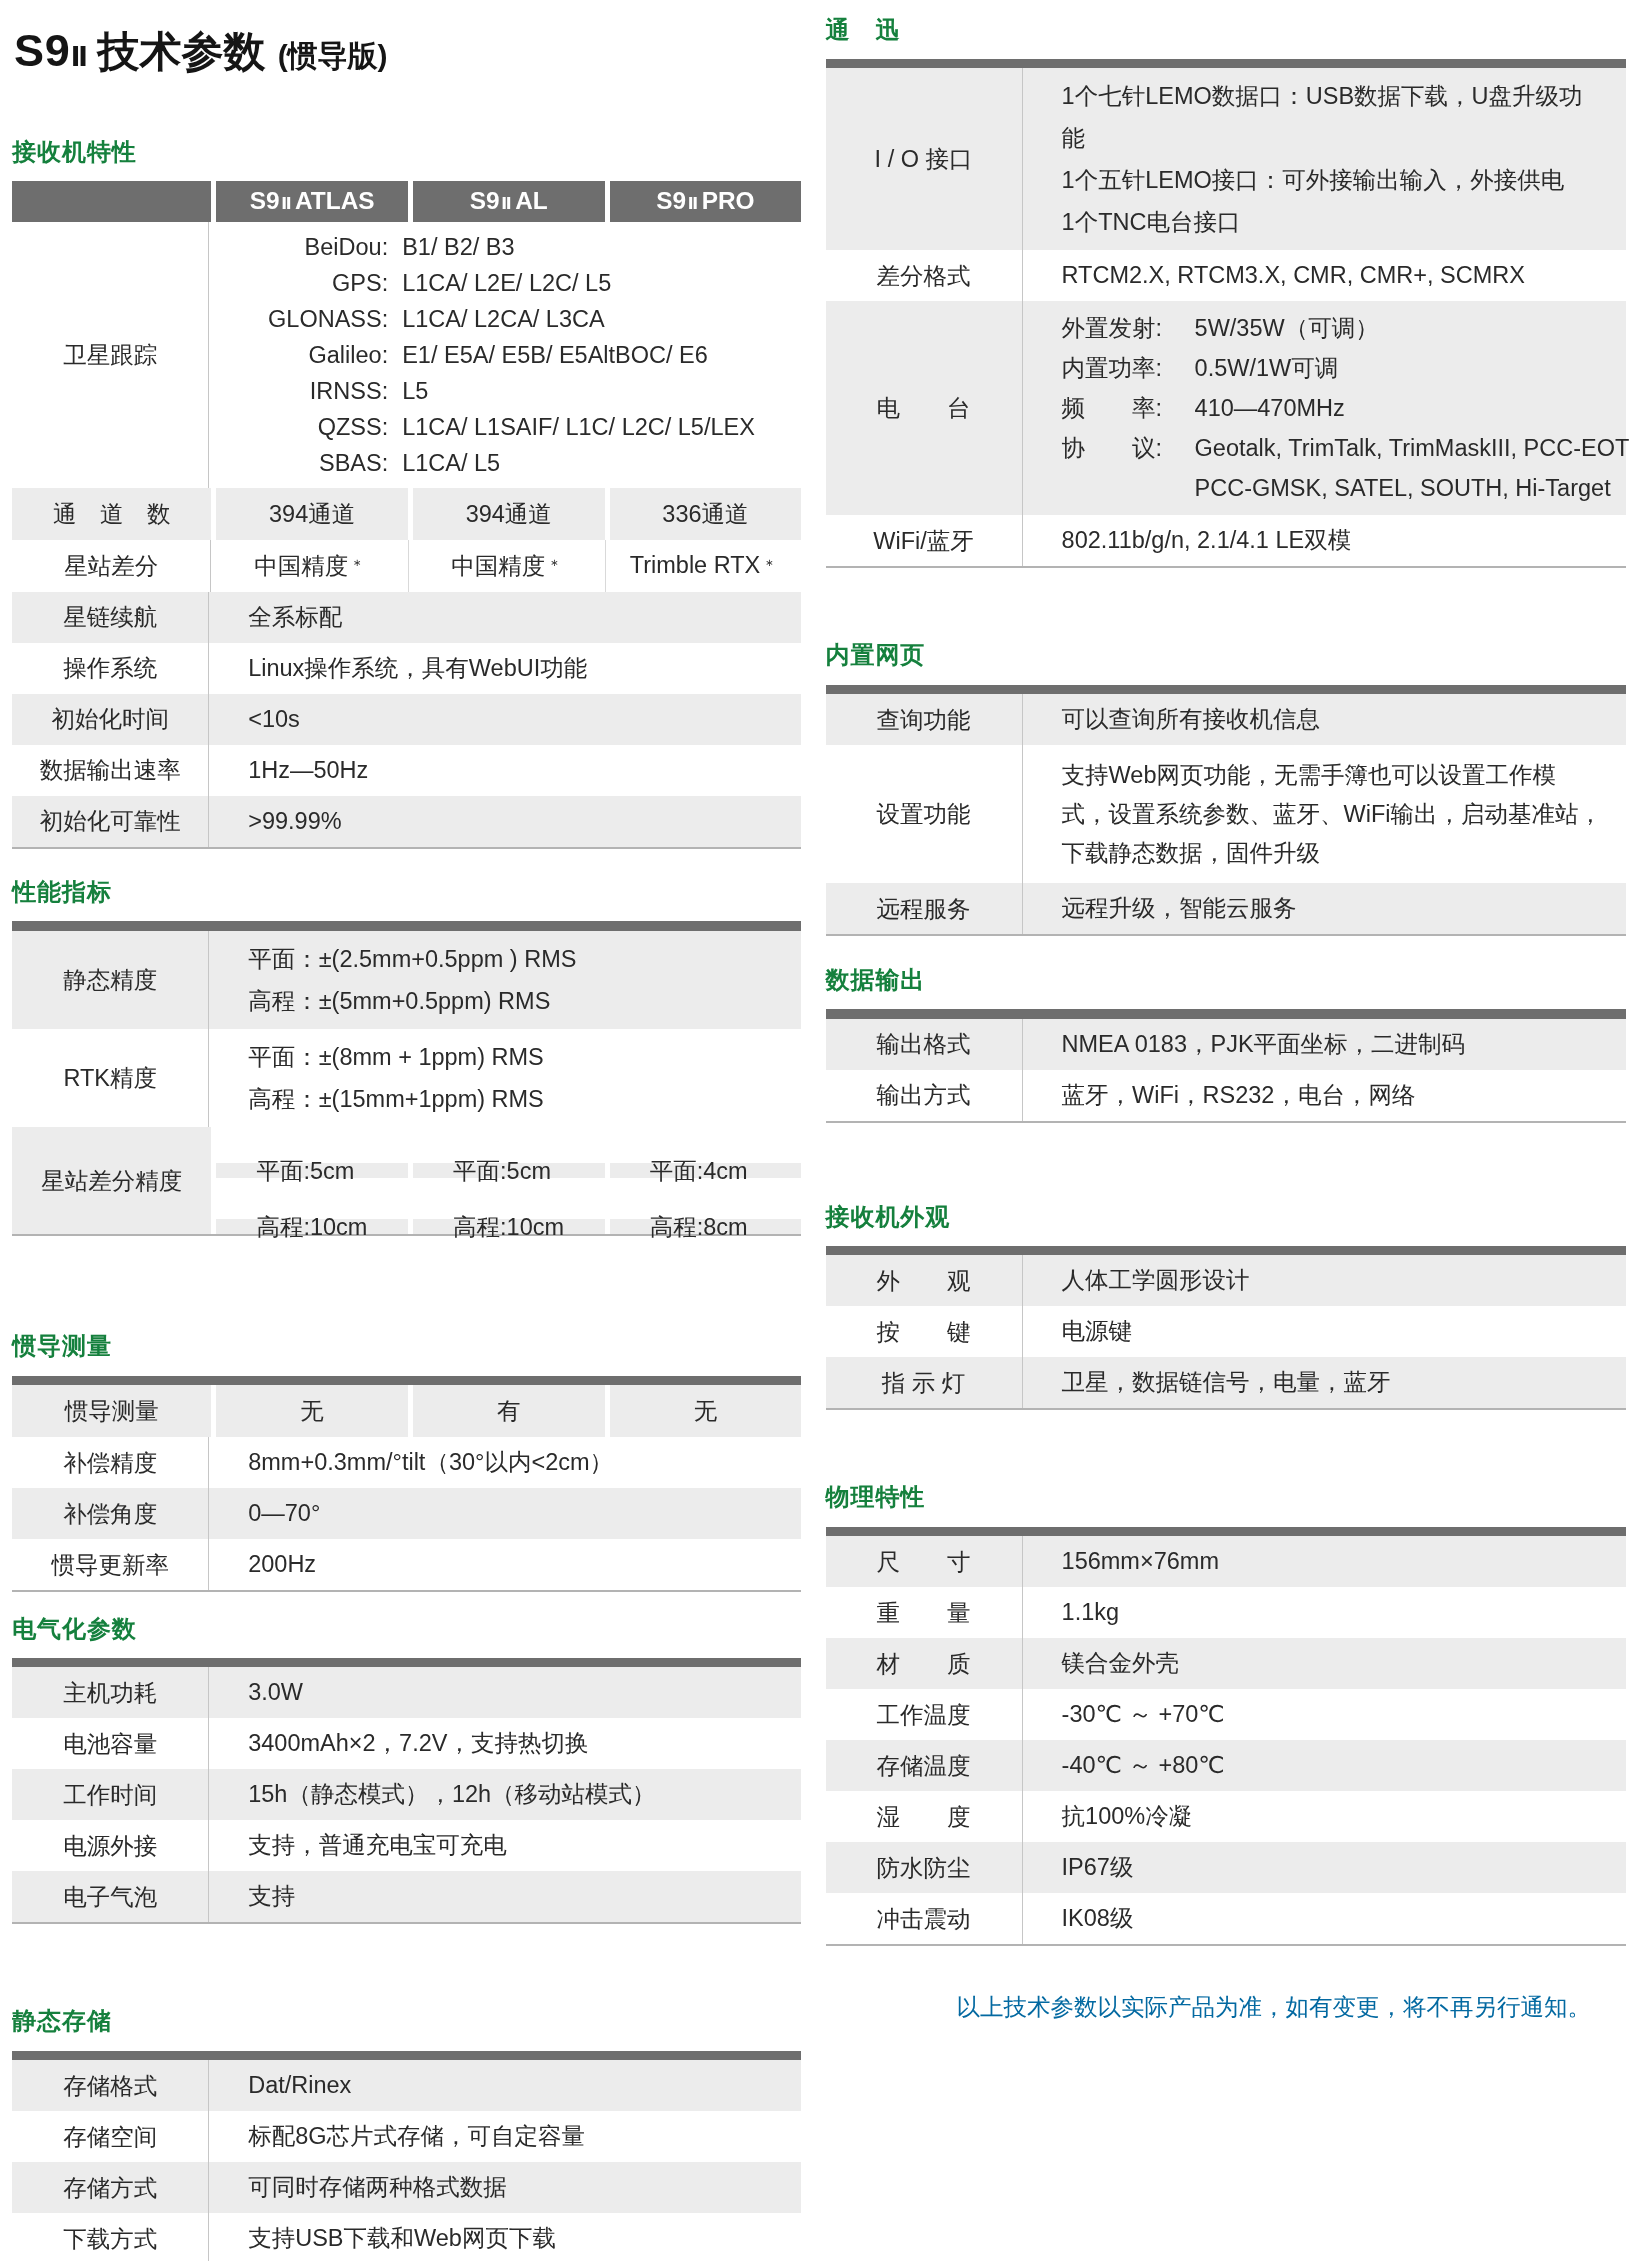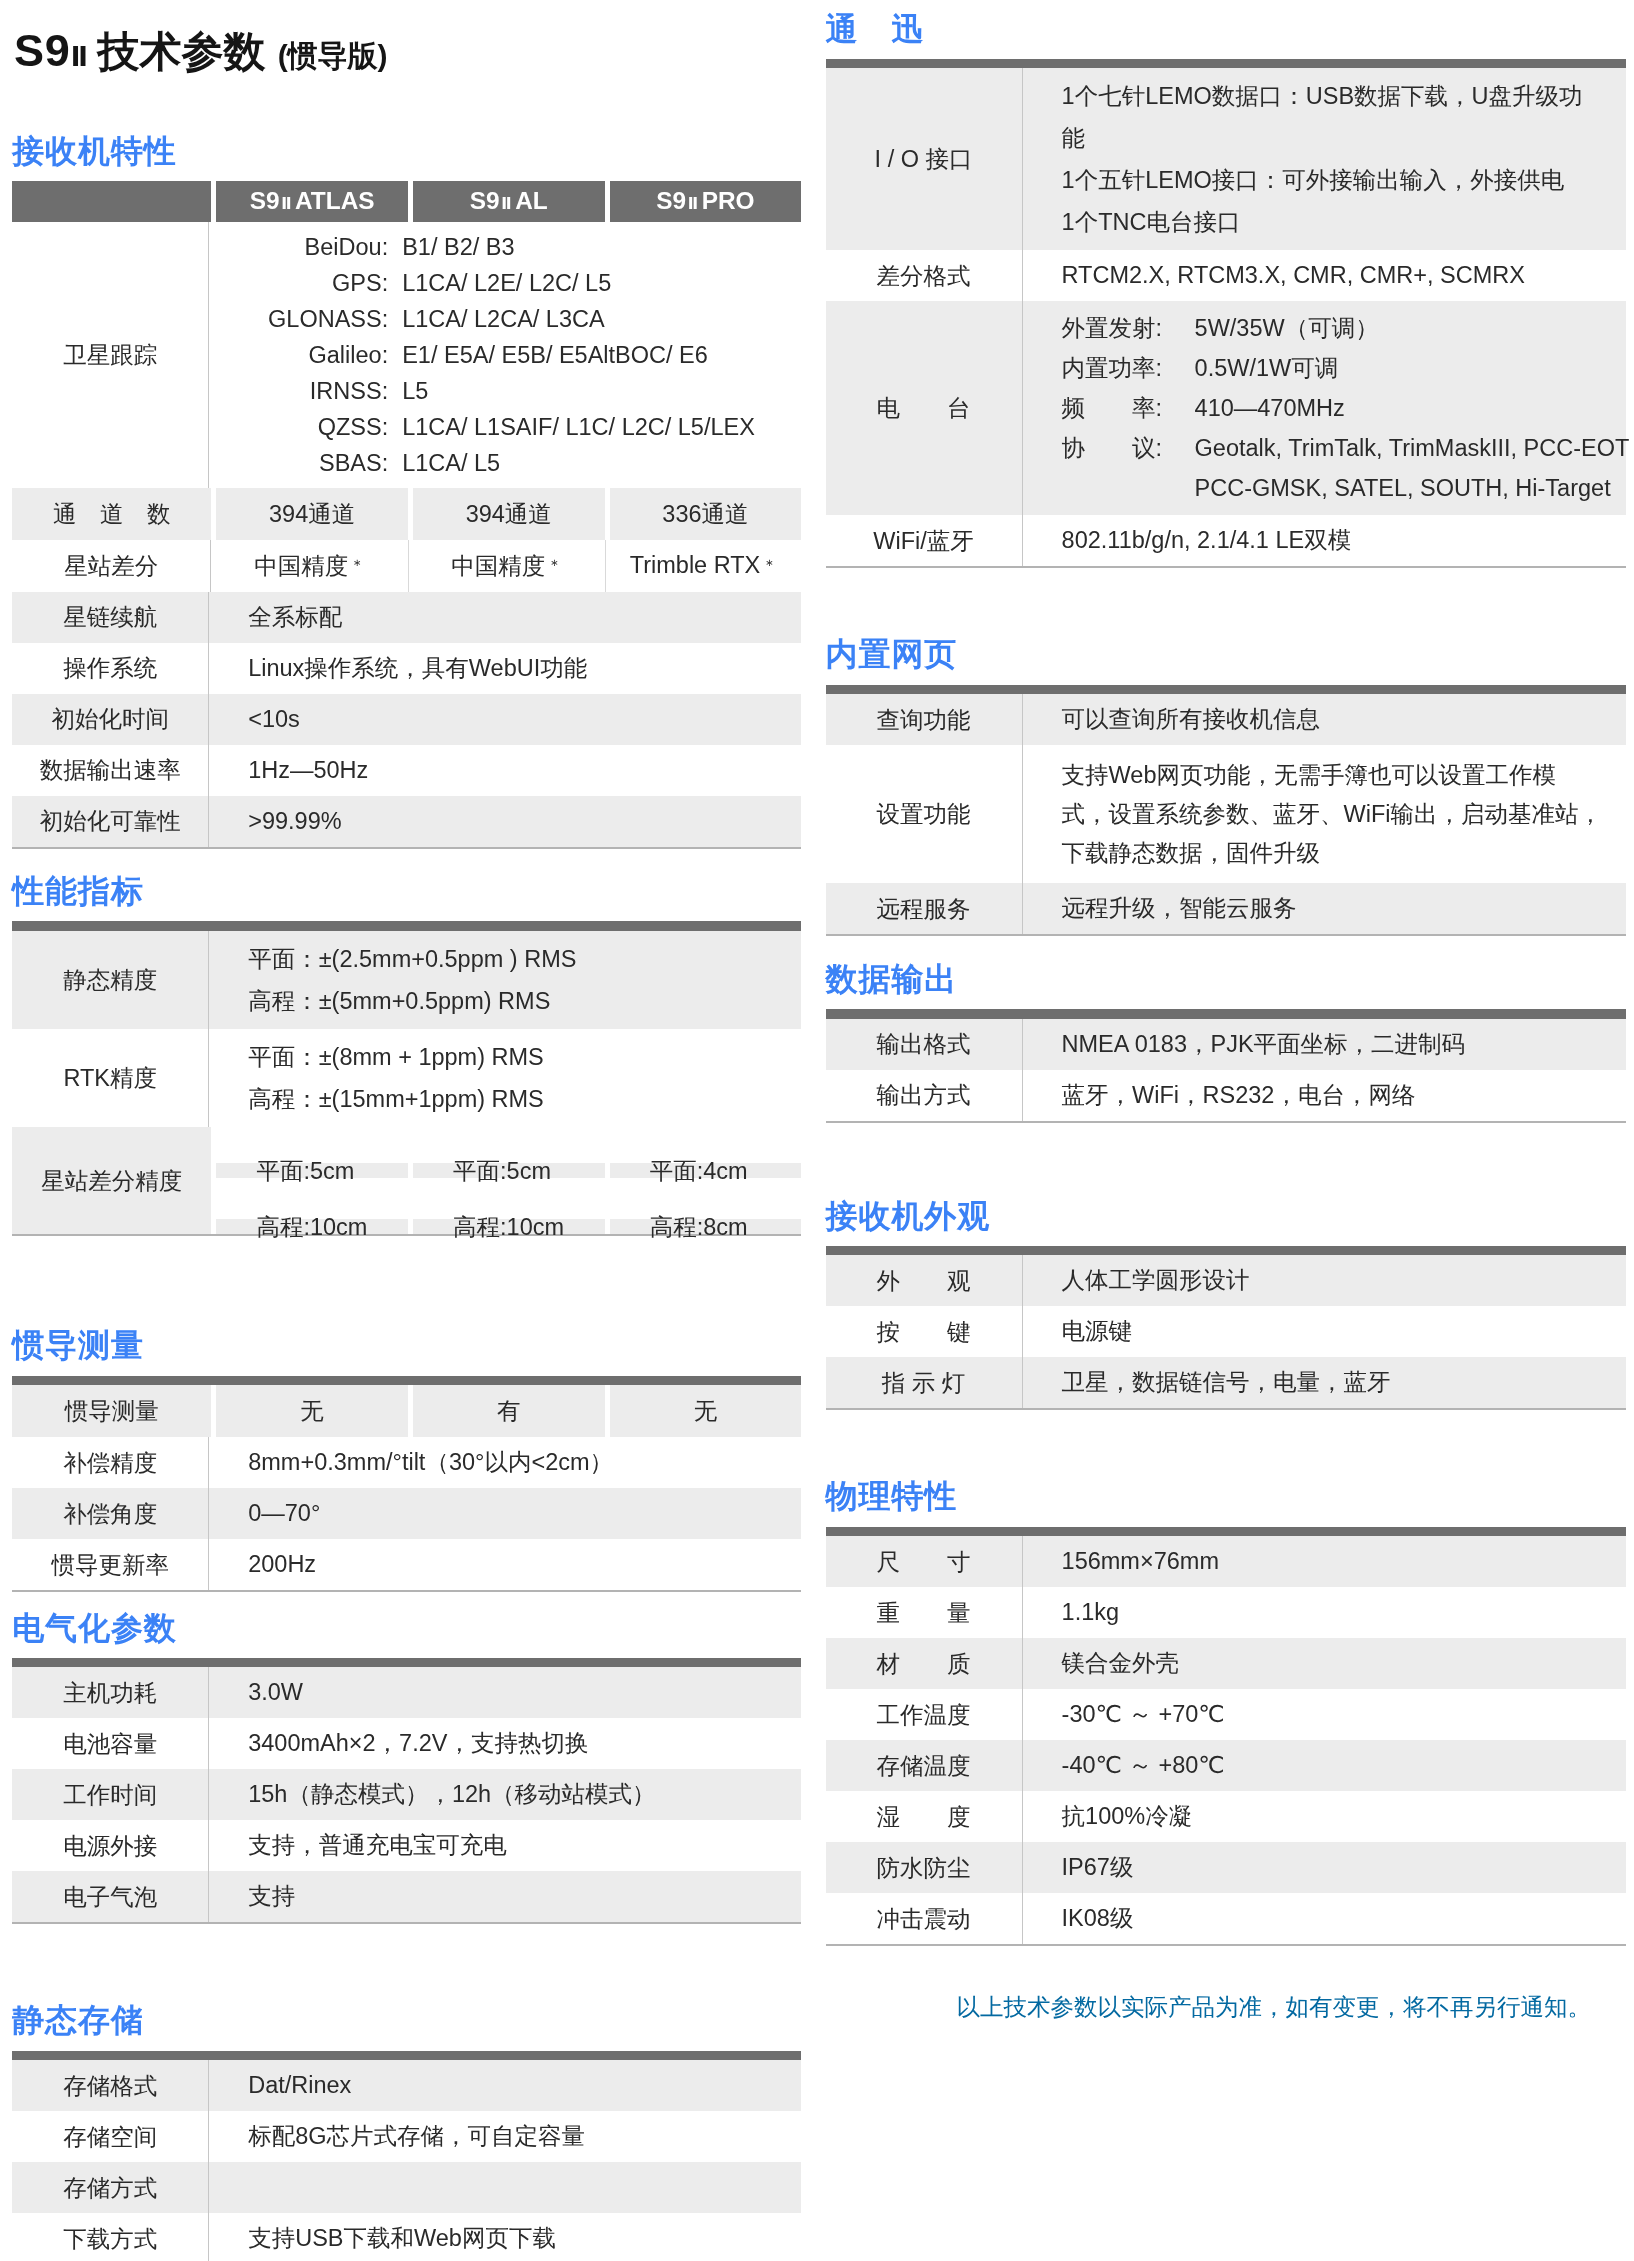--- a/index.html
+++ b/index.html
@@ -13,21 +13,21 @@
   .col-right{width:800px;flex:0 0 800px;}
 
   
   .title{margin:14px 0 0 1.7px;font-weight:bold;color:#151515;line-height:51px;white-space:nowrap;}
   .title .big{font-size:45px;letter-spacing:0.9px;}
   .title .sub{font-size:26px;font-weight:bold;}
   .title .main{font-size:42px;margin-left:8.7px;}
   .title .note{font-size:30px;margin-left:12.2px;}
 
   
-  .heading{font-size:32px;font-weight:bold;color:#3b82f6;line-height:37px;letter-spacing:0.9px;}
+  .heading{font-size:24px;font-weight:bold;color:#15803d;line-height:37px;letter-spacing:0.9px;}
   .rule{height:9.6px;background:var(--bar,#6e6e6e);margin-top:11.3px;}
 
   
   .hdr-row{display:grid;grid-template-columns:199px 1fr 1fr 1fr;column-gap:5.2px;height:41px;margin-top:11.3px;}
   .hdr-cell{background:var(--hdr,#6e6e6e);color:#fff;font-weight:bold;display:flex;align-items:center;justify-content:center;font-size:24.4px;}
   .hdr-cell .msub{font-size:15.7px;margin:5.2px 3.5px 0 1.7px;font-weight:bold;}
 
   .tbl{border-bottom:2.6px solid #b3b3b3;}
 
   
@@ -268,20 +268,21 @@
             <div class="row g">
               <div class="lbl">存储格式</div>
               <div class="val">Dat/Rinex</div>
             </div>
             <div class="row">
               <div class="lbl">存储空间</div>
               <div class="val">标配8G芯片式存储，可自定容量</div>
             </div>
             <div class="row g">
               <div class="lbl">存储方式</div>
+              <div class="val">可同时存储两种格式数据</div>
             </div>
             <div class="row">
               <div class="lbl">下载方式</div>
               <div class="val">支持USB下载和Web网页下载</div>
             </div>
           </div>
         </section>
       </div>
 
   </div>

